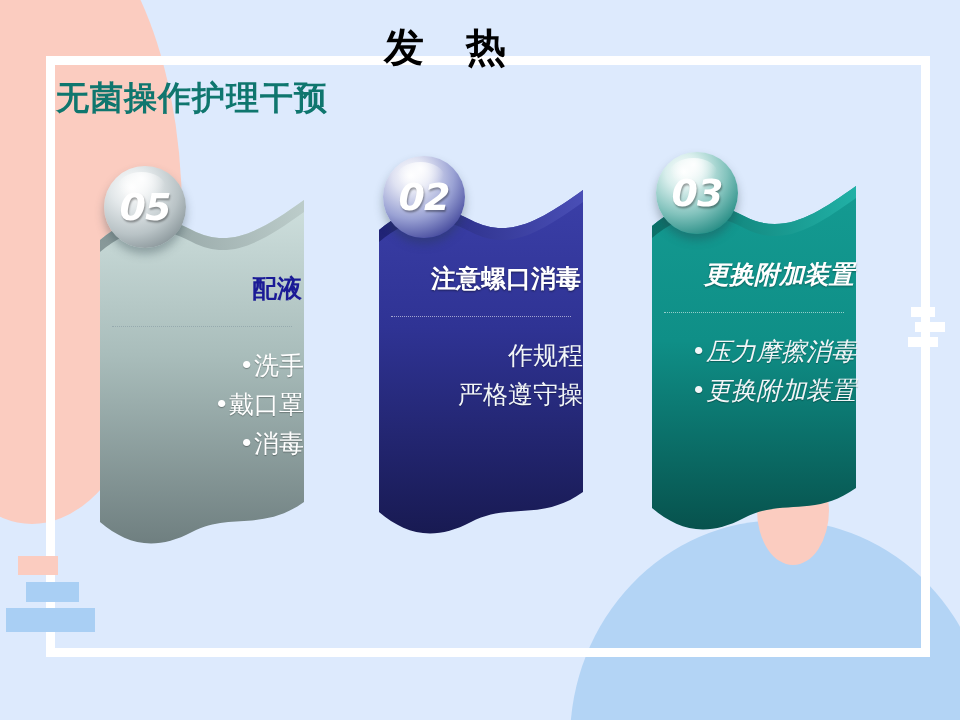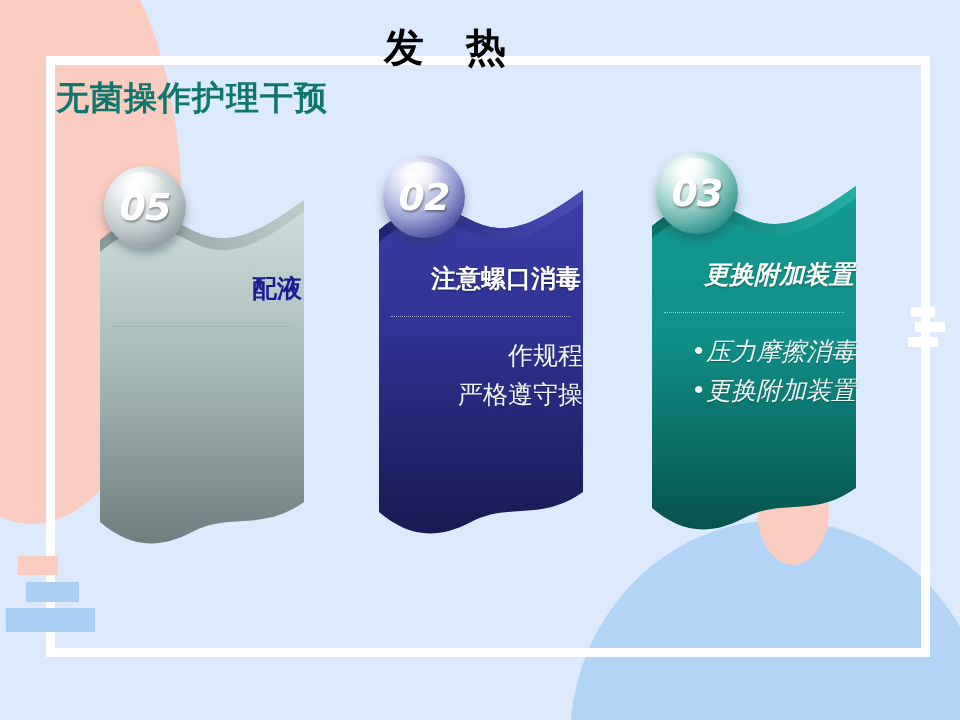--- a/index.html
+++ b/index.html
@@ -233,20 +233,25 @@
         </linearGradient>
       </defs>
       <path d="M4,44 C30,22 58,14 96,34 C134,54 166,34 208,4
                L208,306 C166,336 134,316 96,336 C58,356 30,348 4,326 Z" fill="url(#g1)"></path>
       <path d="M4,44 C30,22 58,14 96,34 C134,54 166,34 208,4
                L208,16 C166,46 134,66 96,46 C58,26 30,34 4,56 Z" fill="url(#g1f)" opacity="0.85"></path>
     </svg>
     <div class="banner-body">
       <div class="banner-heading">配液</div>
       <div class="banner-divider"></div>
+      <div class="banner-text">
+        <div class="bullet-row">•洗手</div>
+        <div class="bullet-row">•戴口罩</div>
+        <div class="bullet-row">•消毒</div>
+      </div>
     </div>
   </div>
   <div class="sphere" id="sphere-1">
     <div class="sphere-gloss"></div>
     <div class="sphere-label">05</div>
   </div>
 
   <div class="banner" id="banner-2">
     <svg width="212" height="350" viewBox="0 0 212 350">
       <defs>

